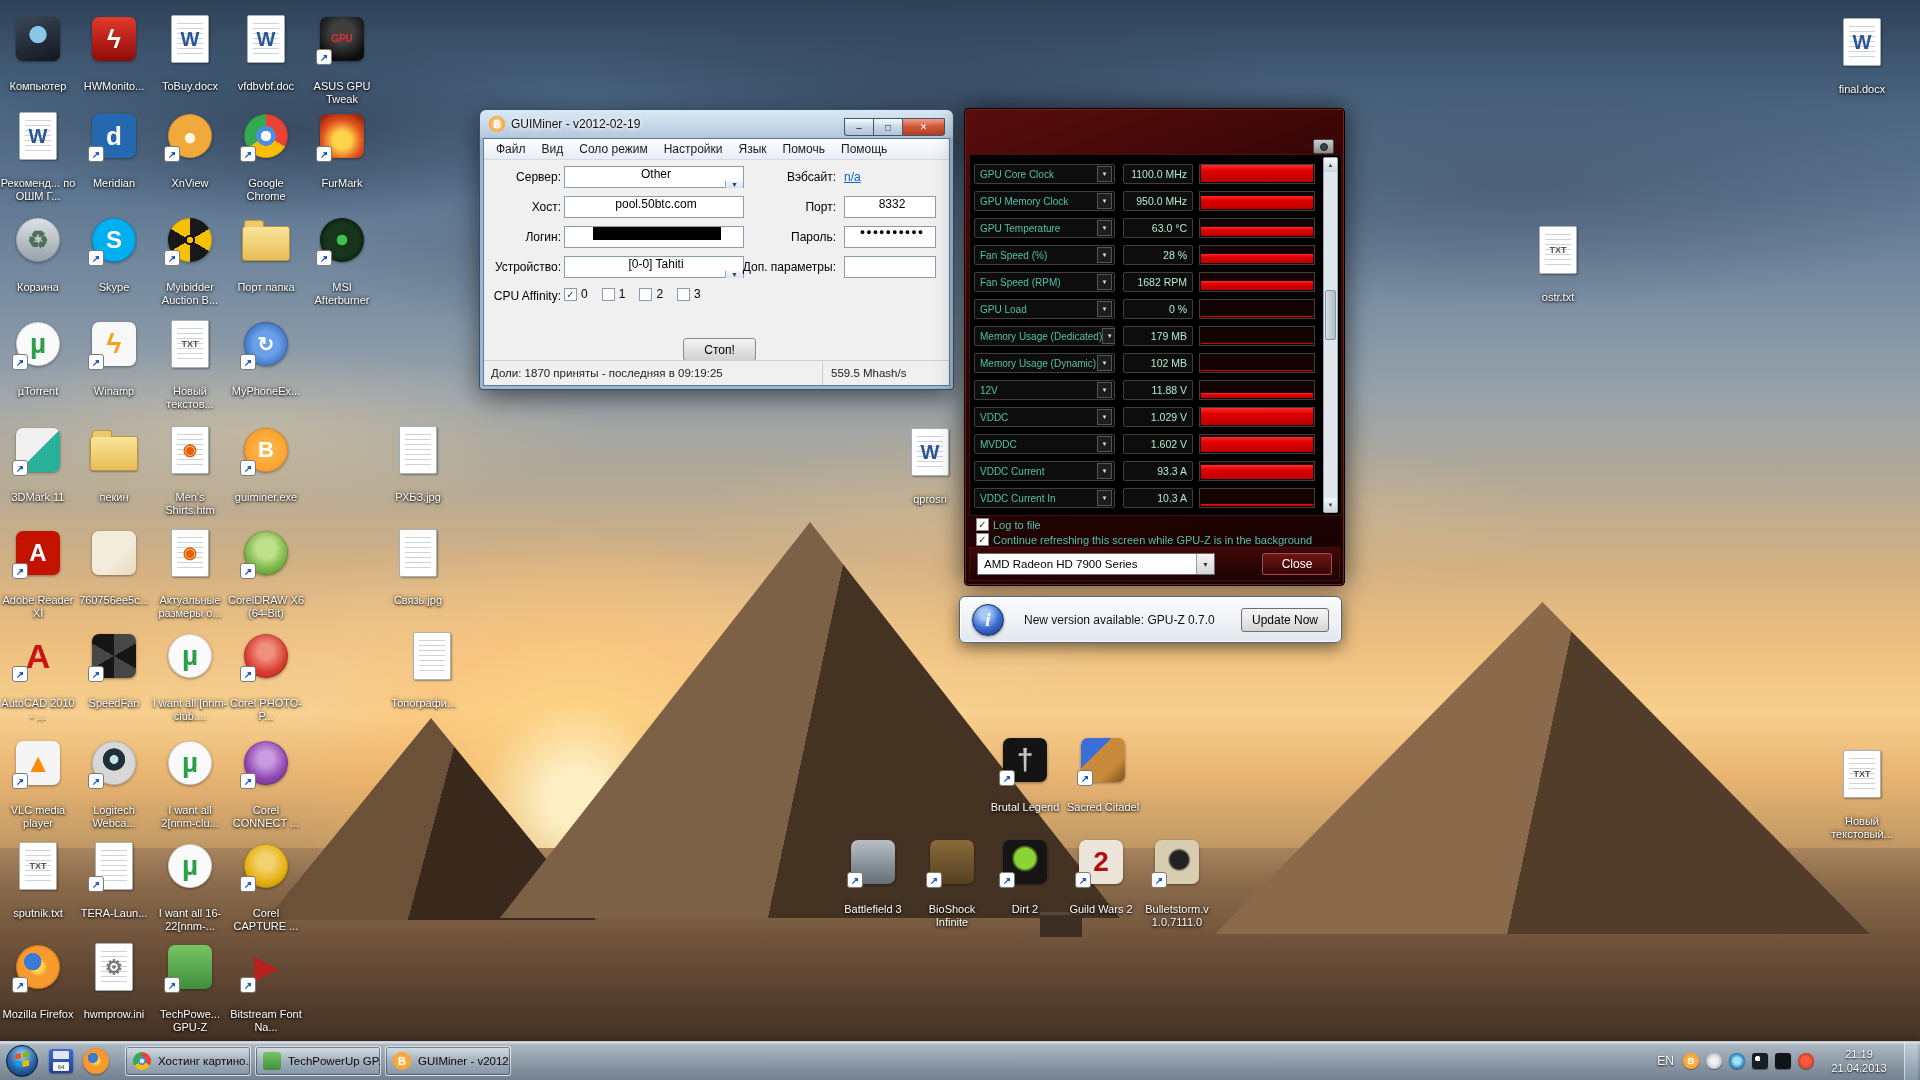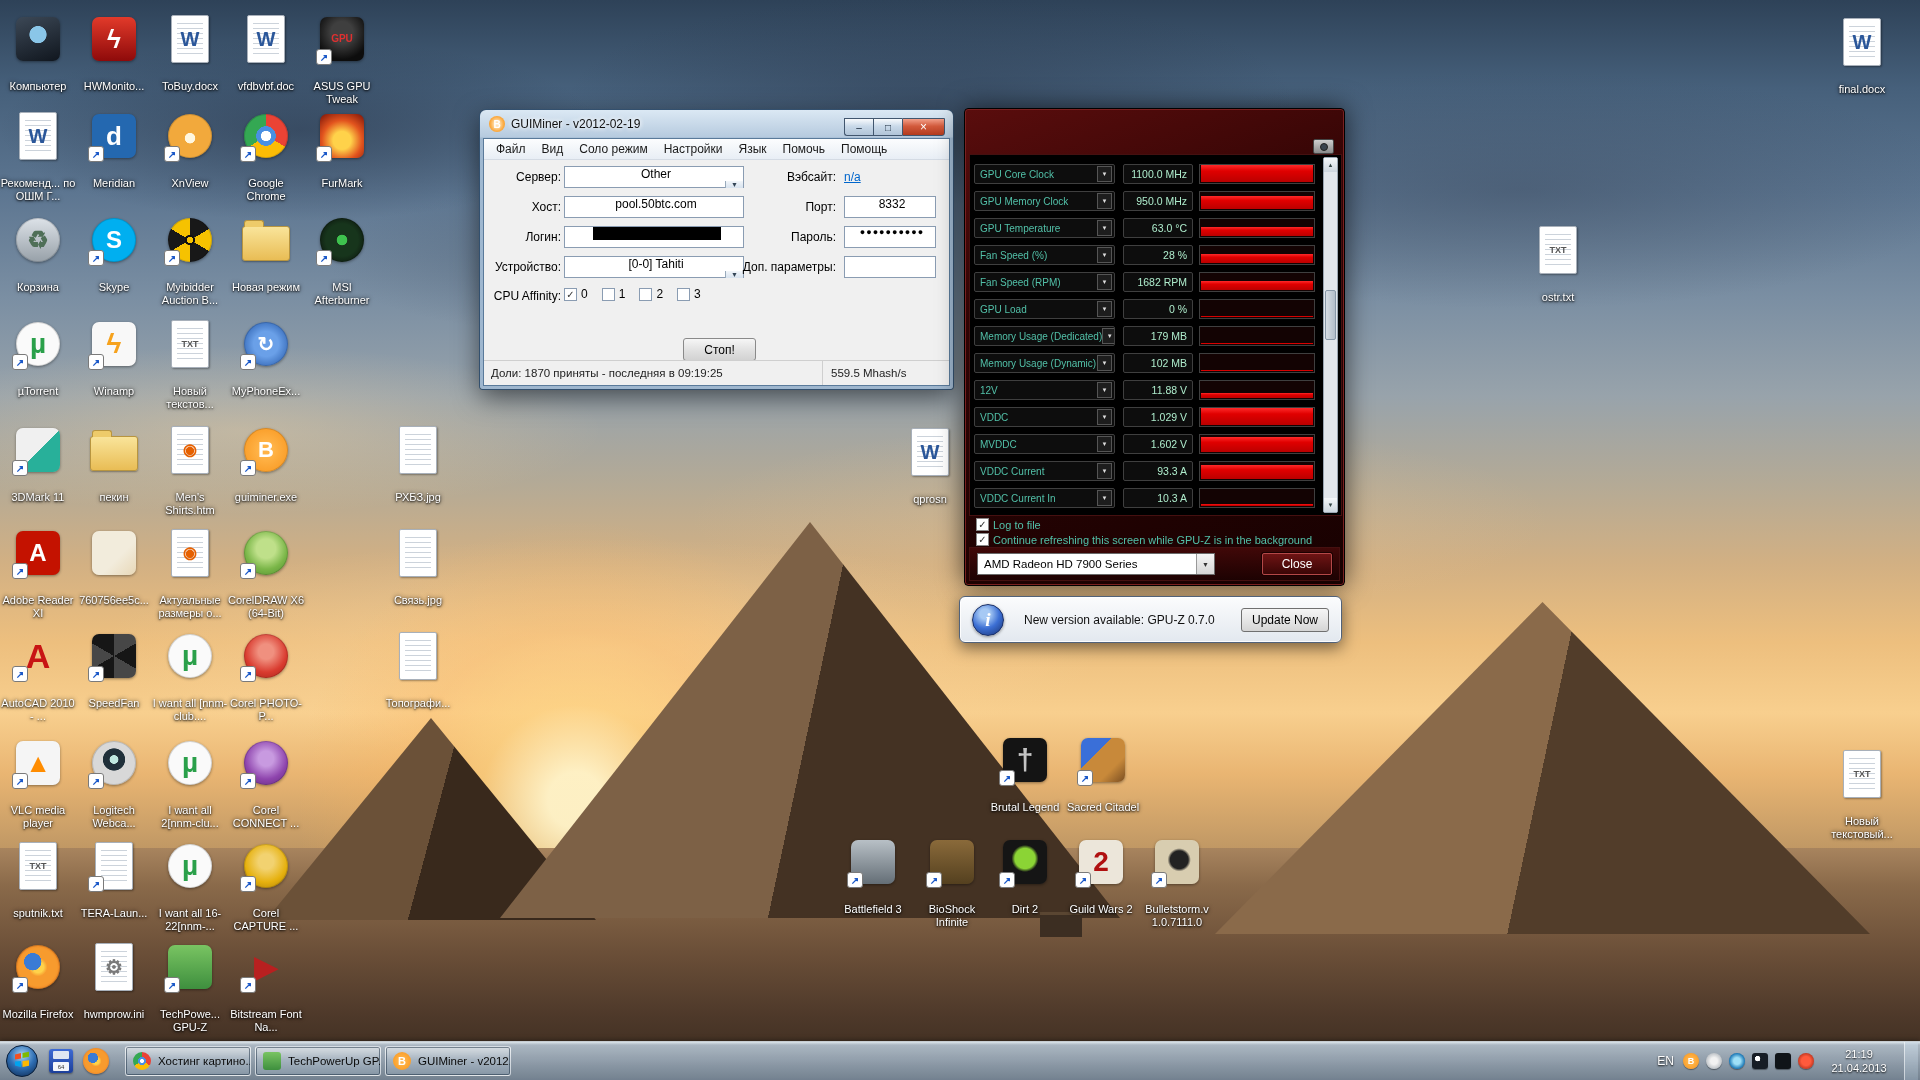--- a/index.html
+++ b/index.html
@@ -334,21 +334,21 @@
     </div>
     <div class="dlabel">Myibidder Auction B...</div>
   </div>
     <div class="dicon" style="left: 228px; top: 216px;">
     <div class="art-wrap">
       <div class="art folder">
         <span class="glyph"></span>
       </div>
 
     </div>
-    <div class="dlabel">Новая режим</div>
+    <div class="dlabel">Порт папка</div>
   </div>
     <div class="dicon" style="left: 304px; top: 216px;">
     <div class="art-wrap">
       <div class="art circle" style="background: radial-gradient(circle, rgb(62, 194, 78) 0px, rgb(62, 194, 78) 16%, rgb(23, 53, 28) 18%, rgb(23, 53, 28) 52%, rgb(7, 7, 7) 100%);">
         <span class="glyph"></span>
       </div>
       <div class="sc-arrow">↗</div>
     </div>
     <div class="dlabel">MSI Afterburner</div>
   </div>
@@ -507,21 +507,21 @@
   </div>
     <div class="dicon" style="left: 228px; top: 632px;">
     <div class="art-wrap">
       <div class="art circle" style="background: radial-gradient(circle at 50% 40%, rgb(240, 144, 127) 0px, rgb(240, 144, 127) 22%, rgb(217, 59, 47) 60%, rgb(160, 35, 24) 100%);">
         <span class="glyph"></span>
       </div>
       <div class="sc-arrow">↗</div>
     </div>
     <div class="dlabel">Corel PHOTO-P...</div>
   </div>
-    <div class="dicon" style="left: 380px; top: 632px;">
+    <div class="dicon" style="left: 380px; top: 632px; align-items: flex-end;">
     <div class="art-wrap">
       <div class="art page">
         <span class="glyph"></span>
       </div>
 
     </div>
     <div class="dlabel">Топографи...</div>
   </div>
     <div class="dicon" style="left: 0px; top: 739px;">
     <div class="art-wrap">

